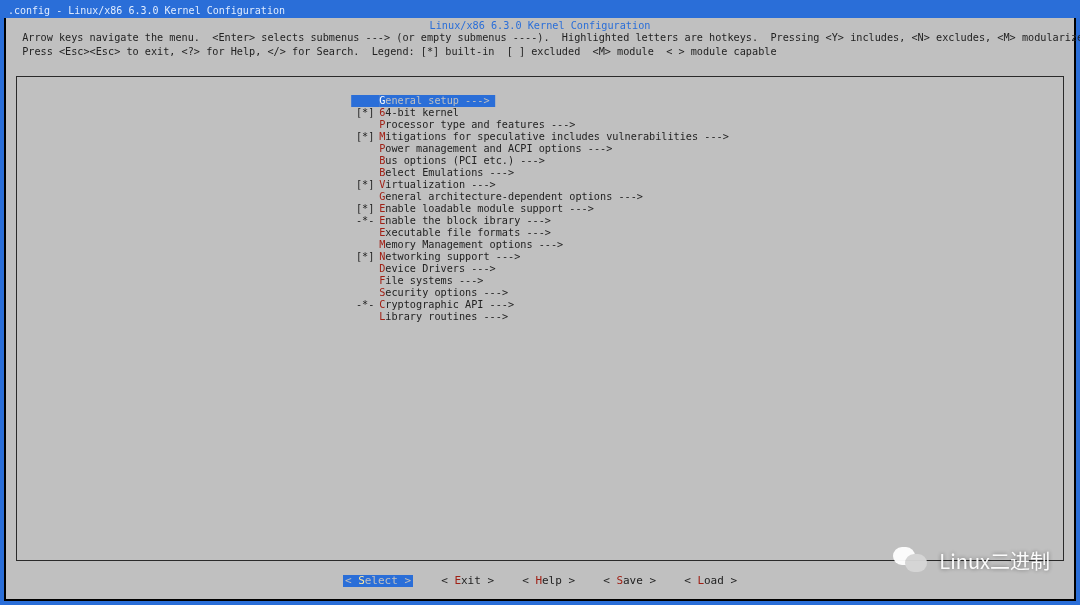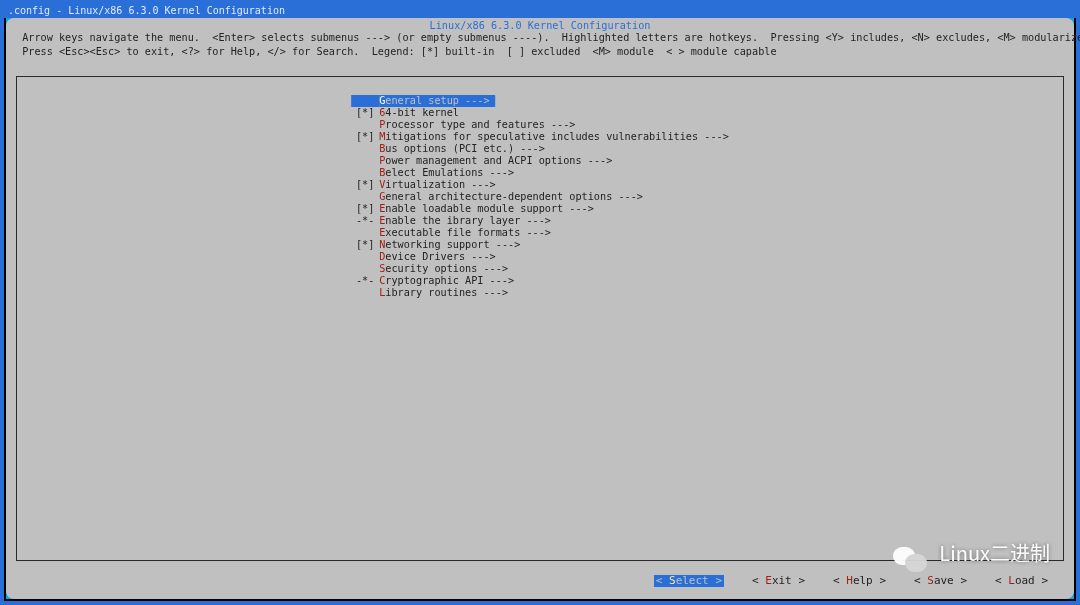--- a/index.html
+++ b/index.html
@@ -30,21 +30,20 @@
     color: #e0ecff;
     padding-left: 4px;
     font-size: 10px;
     line-height: 14px;
   }
   .client {
     position: absolute;
     left: 2px; right: 2px;
     top: 14px; bottom: 2px;
     background: #c0c0c0;
-    border-radius: 8px;
   }
   .dialog-title {
     text-align: center;
     color: #2a6ed8;
     margin-top: 2px;
   }
   .help-text {
     color: #222;
     margin: 0 10px 2px 10px;
     white-space: pre;
@@ -91,23 +90,23 @@
     background: #2a6ed8;
     color: #c0c0c0;
     padding-right: 6px;
   }
   .menu-row.selected .hotkey { color: #fff; }
   .menu-row.selected .label-rest { color: #c0c0c0; }
   .menu-row.selected .arrow { color: #c0c0c0; }
   .arrow { color: #222; }
   .button-bar {
     position: absolute;
-    left: 0; right: 12px;
+    left: 0; right: 0;
     bottom: 12px;
-    text-align: right;
+    text-align: center;
   }
   .btn {
     display: inline-block;
     margin: 0 14px;
     font-size: 11px;
   }
   .btn .angle { color: #222; }
   .btn .inner-hot { color: #a02015; }
   .btn .inner-rest { color: #222; }
   .btn.selected {
@@ -119,20 +118,21 @@
   .btn.selected .inner-rest { color: #c0c0c0; }
 
   .watermark {
     position: absolute;
     right: 30px;
     bottom: 30px;
     color: #fff;
     font-family: "Noto Sans CJK SC", "Microsoft YaHei", sans-serif;
     font-size: 20px;
     display: flex;
+    align-items: center;
     gap: 14px;
     opacity: 0.95;
     text-shadow: 0 0 4px rgba(0,0,0,0.5);
   }
   .watermark .speech {
     width: 32px;
     height: 28px;
     position: relative;
   }
   .watermark .speech::before {
@@ -178,57 +178,65 @@
           <div class="menu-row">
             <span class="bracket">   </span>
             <span class="label-wrap"><span class="hotkey"> P</span><span class="label-rest">rocessor type and features</span><span class="arrow">  ---&gt;</span></span>
           </div>
           <div class="menu-row">
             <span class="bracket">[*]</span>
             <span class="label-wrap"><span class="hotkey"> M</span><span class="label-rest">itigations for speculative includes vulnerabilities</span><span class="arrow">  ---&gt;</span></span>
           </div>
           <div class="menu-row">
             <span class="bracket">   </span>
+            <span class="label-wrap"><span class="hotkey"> P</span><span class="label-rest">ower management and ACPI options</span><span class="arrow">  ---&gt;</span></span>
+          </div>
+          <div class="menu-row">
+            <span class="bracket">   </span>
             <span class="label-wrap"><span class="hotkey"> B</span><span class="label-rest">us options (PCI etc.)</span><span class="arrow">  ---&gt;</span></span>
           </div>
           <div class="menu-row">
             <span class="bracket">   </span>
-            <span class="label-wrap"><span class="hotkey"> P</span><span class="label-rest">ower management and ACPI options</span><span class="arrow">  ---&gt;</span></span>
-          </div>
-          <div class="menu-row">
-            <span class="bracket">   </span>
             <span class="label-wrap"><span class="hotkey"> B</span><span class="label-rest">elect Emulations</span><span class="arrow">  ---&gt;</span></span>
           </div>
           <div class="menu-row">
             <span class="bracket">[*]</span>
             <span class="label-wrap"><span class="hotkey"> V</span><span class="label-rest">irtualization</span><span class="arrow">  ---&gt;</span></span>
           </div>
           <div class="menu-row">
             <span class="bracket">   </span>
             <span class="label-wrap"><span class="hotkey"> G</span><span class="label-rest">eneral architecture-dependent options</span><span class="arrow">  ---&gt;</span></span>
           </div>
           <div class="menu-row">
             <span class="bracket">[*]</span>
             <span class="label-wrap"><span class="hotkey"> E</span><span class="label-rest">nable loadable module support</span><span class="arrow">  ---&gt;</span></span>
           </div>
           <div class="menu-row">
             <span class="bracket">-*-</span>
-            <span class="label-wrap"><span class="hotkey"> E</span><span class="label-rest">nable the ibrary layer</span><span class="arrow">  ---&gt;</span></span>
+            <span class="label-wrap"><span class="hotkey"> E</span><span class="label-rest">nable the block ibrary</span><span class="arrow">  ---&gt;</span></span>
           </div>
           <div class="menu-row">
             <span class="bracket">   </span>
             <span class="label-wrap"><span class="hotkey"> E</span><span class="label-rest">xecutable file formats</span><span class="arrow">  ---&gt;</span></span>
           </div>
           <div class="menu-row">
+            <span class="bracket">   </span>
+            <span class="label-wrap"><span class="hotkey"> M</span><span class="label-rest">emory Management options</span><span class="arrow">  ---&gt;</span></span>
+          </div>
+          <div class="menu-row">
             <span class="bracket">[*]</span>
             <span class="label-wrap"><span class="hotkey"> N</span><span class="label-rest">etworking support</span><span class="arrow">  ---&gt;</span></span>
           </div>
           <div class="menu-row">
             <span class="bracket">   </span>
             <span class="label-wrap"><span class="hotkey"> D</span><span class="label-rest">evice Drivers</span><span class="arrow">  ---&gt;</span></span>
+          </div>
+          <div class="menu-row">
+            <span class="bracket">   </span>
+            <span class="label-wrap"><span class="hotkey"> F</span><span class="label-rest">ile systems</span><span class="arrow">  ---&gt;</span></span>
           </div>
           <div class="menu-row">
             <span class="bracket">   </span>
             <span class="label-wrap"><span class="hotkey"> S</span><span class="label-rest">ecurity options</span><span class="arrow">  ---&gt;</span></span>
           </div>
           <div class="menu-row">
             <span class="bracket">-*-</span>
             <span class="label-wrap"><span class="hotkey"> C</span><span class="label-rest">ryptographic API</span><span class="arrow">  ---&gt;</span></span>
           </div>
           <div class="menu-row">

